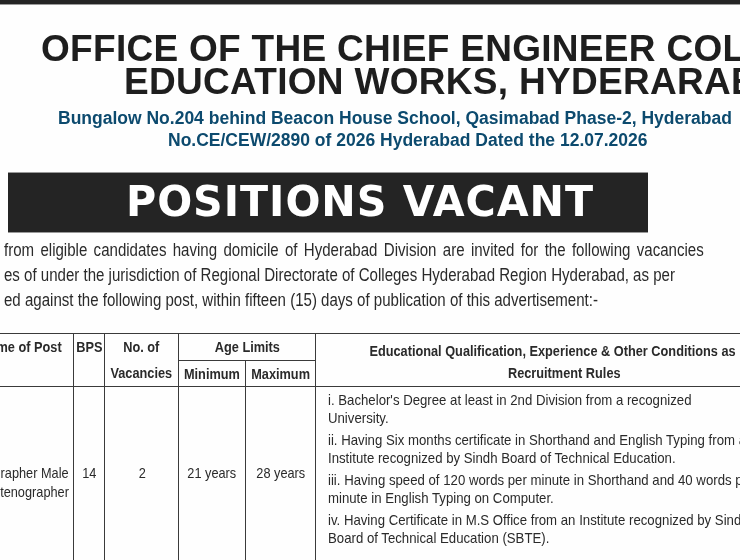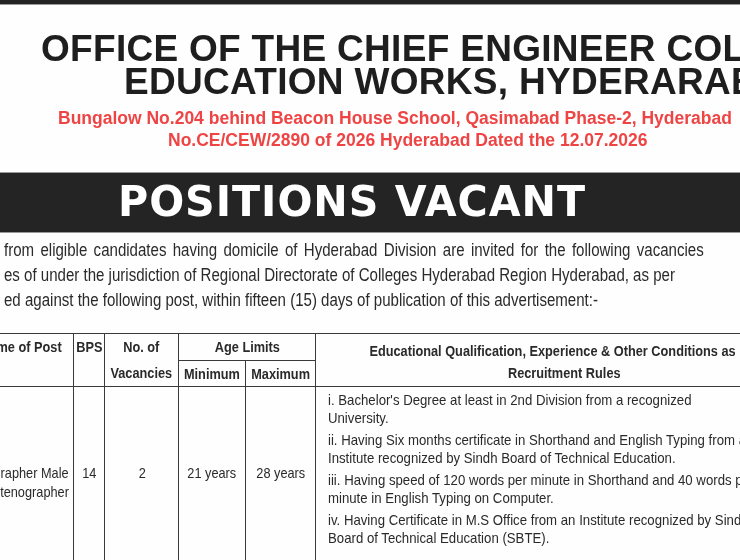--- a/index.html
+++ b/index.html
@@ -9,27 +9,27 @@
       font-family: "Liberation Sans", sans-serif;
     }
     .top-band { position: absolute; left: 0; top: 0; width: 740px; height: 4px; background: #242424; border-bottom: 1px solid #9a9a9a; }
     .title-line {
       position: absolute; white-space: nowrap; font-weight: bold; color: #1e1e1e;
       font-size: 37px; letter-spacing: 0.3px;
     }
     .t1 { left: 41px; top: 28px; }
     .t2 { left: 124px; top: 61px; }
     .addr {
-      position: absolute; white-space: nowrap; font-weight: bold; color: #ef4444;
+      position: absolute; white-space: nowrap; font-weight: bold; color: #0c4a6e;
       font-size: 17.5px;
     }
     .a1 { left: 58px; top: 108px; }
     .a2 { left: 168px; top: 130px; }
     .banner {
-      position: absolute; left: 0; top: 172px; width: 740px; height: 59px;
+      position: absolute; left: 8px; top: 172px; width: 640px; height: 59px;
       background: #242424; border-top: 1px solid #999; border-bottom: 1px solid #999;
     }
     .banner-text {
       position: absolute; left: 118px; top: 4px; white-space: nowrap;
       font-family: "DejaVu Sans", sans-serif; font-weight: bold; color: #fff;
       font-size: 42px; letter-spacing: 1px; transform: scaleX(0.98); transform-origin: left;
     }
     .intro {
       position: absolute; white-space: nowrap; font-size: 17.5px; color: #2a2a2a;
       transform: scaleX(0.86); transform-origin: left;

